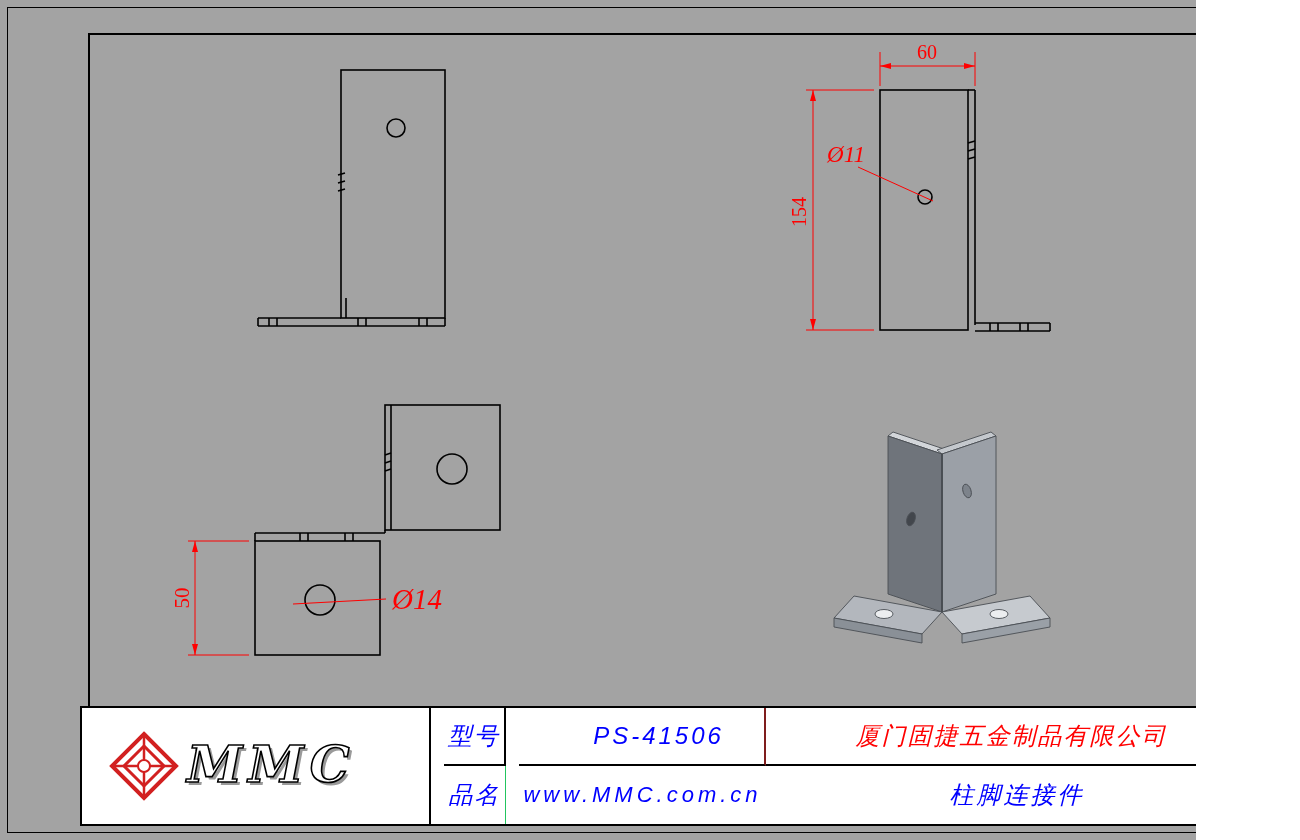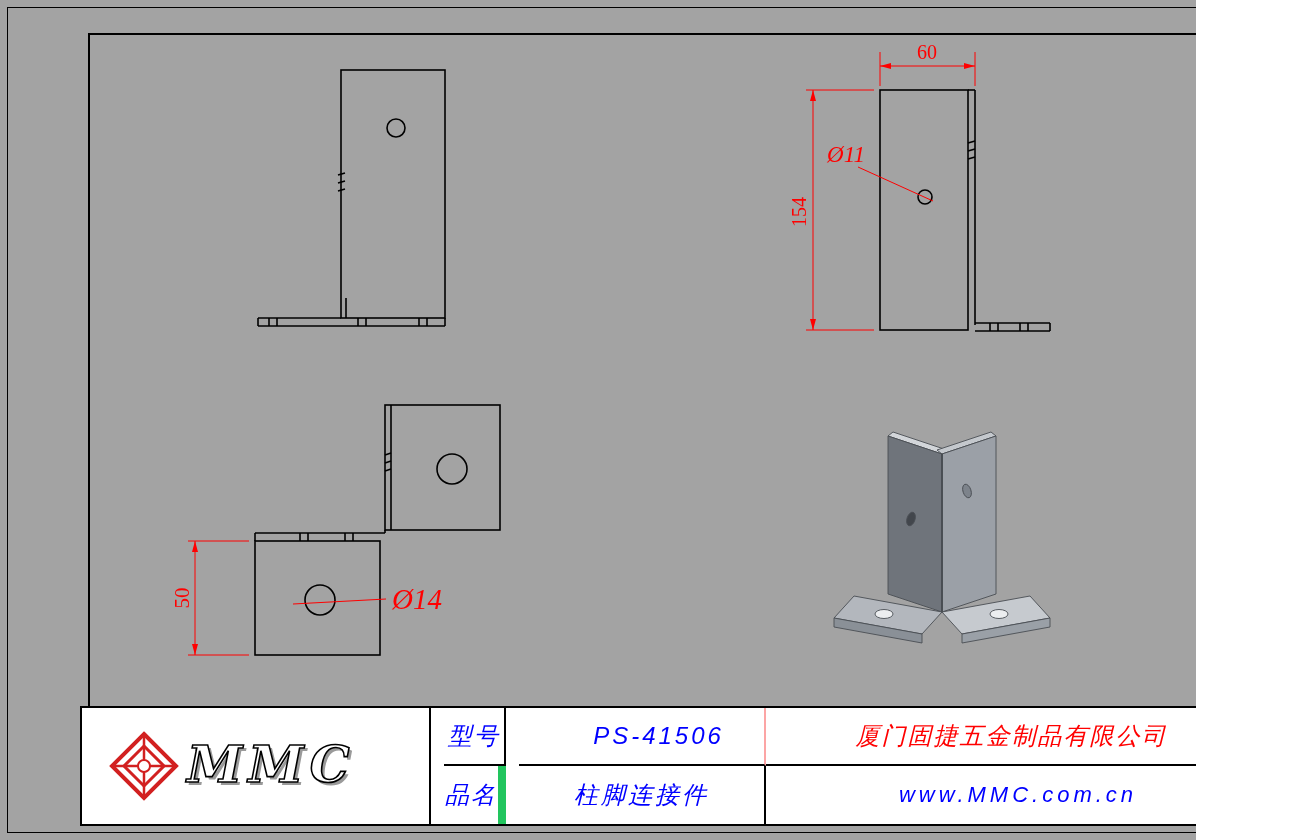--- a/index.html
+++ b/index.html
@@ -9,23 +9,23 @@
   .frame{position:absolute;left:88px;top:33px;width:1179px;height:793px;
          border:2px solid #000;box-sizing:border-box;}
   .title-block{position:absolute;left:80px;top:706px;width:1179px;height:120px;
          border:2px solid #000;box-sizing:border-box;background:#fff;
          display:grid;grid-template-columns:349px 75px 260px 491px;
          grid-template-rows:58px 58px;font-style:italic;}
   .tb-cell{display:flex;align-items:center;justify-content:center;
          box-sizing:border-box;overflow:hidden;}
   .tb-logo{grid-row:1/3;border-right:2px solid #000;}
   .tb-model-label{border-right:2px solid #000;border-bottom:2px solid #000;}
-  .tb-model-value{border-right:2px solid #fca5a5;border-bottom:2px solid #000;padding-left:34px;}
+  .tb-model-value{border-right:2px solid #7f1d1d;border-bottom:2px solid #000;padding-left:34px;}
   .tb-company{border-bottom:2px solid #000;}
-  .tb-name-label{border-right:8px solid #22c55e;}
+  .tb-name-label{border-right:1px solid #22c55e;}
   .tb-name-value{border-right:2px solid #000;}
   .blue-text{color:#0000ff;margin-left:13px;}
   .red-text{color:#ff0000;}
   .cad-label{font-size:24px;letter-spacing:2px;}
   .cad-value{font-size:24px;letter-spacing:3px;}
   .cad-company{font-size:24px;letter-spacing:2px;}
   .cad-site{font-size:22px;letter-spacing:4px;}
   .dim-text{font-family:"Liberation Serif",serif;fill:#ff0000;}
   .dim-italic{font-style:italic;}
 </style>
@@ -171,17 +171,17 @@
         <text x="84" y="61" font-family="DejaVu Serif, serif" font-weight="bold" font-size="50" letter-spacing="6" fill="#9a9a9a" stroke="none">MMC</text>
         <text x="81" y="58" font-family="DejaVu Serif, serif" font-weight="bold" font-size="50" letter-spacing="6" fill="#ffffff" stroke="#000000" stroke-width="1.6">MMC</text>
       </svg>
     </div>
 
     <div class="tb-cell tb-model-label blue-text cad-label">型号</div>
     <div class="tb-cell tb-model-value blue-text cad-value">PS-41506</div>
     <div class="tb-cell tb-company red-text cad-company">厦门固捷五金制品有限公司</div>
 
     <div class="tb-cell tb-name-label blue-text cad-label">品名</div>
+    <div class="tb-cell blue-text cad-site">www.MMC.com.cn</div>
     <div class="tb-cell tb-name-value blue-text cad-value">柱脚连接件</div>
-    <div class="tb-cell blue-text cad-site">www.MMC.com.cn</div>
   </div>
 
 </div>
 
 </body></html>

